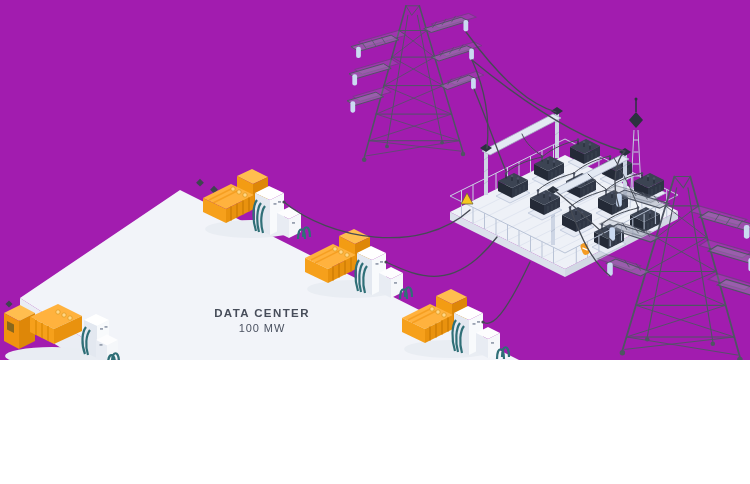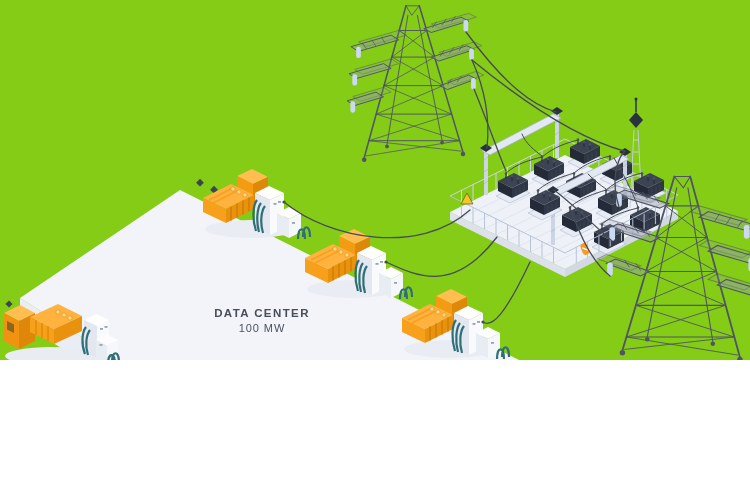--- a/index.html
+++ b/index.html
@@ -1,16 +1,16 @@
 <!DOCTYPE html>
 <html><head>
 <meta charset="utf-8">
 <style>
   html,body{margin:0;padding:0;background:#ffffff;}
-  .stage{position:relative;width:750px;height:360px;background:#84cc16;overflow:hidden;
+  .stage{position:relative;width:750px;height:360px;background:#a21caf;overflow:hidden;
          font-family:"Liberation Sans",sans-serif;}
   .stage svg{display:block}
   .lbl-name{font-family:"Liberation Sans",sans-serif;font-size:11.5px;font-weight:700;
             letter-spacing:1.4px;fill:#474d5a;}
   .lbl-cap{font-family:"Liberation Sans",sans-serif;font-size:11px;font-weight:400;
            letter-spacing:0.9px;fill:#4a5160;}
 </style>
 </head>
 <body>
 

